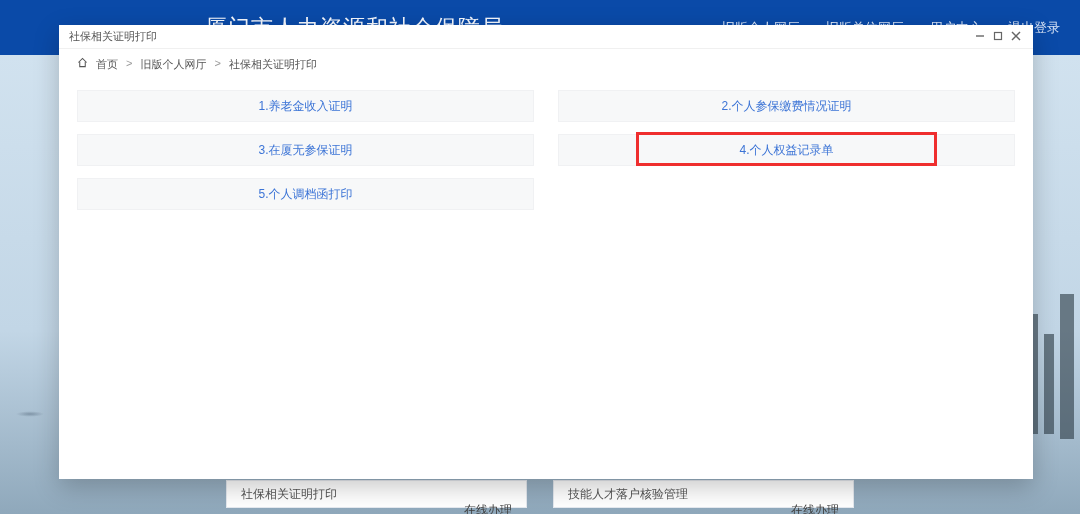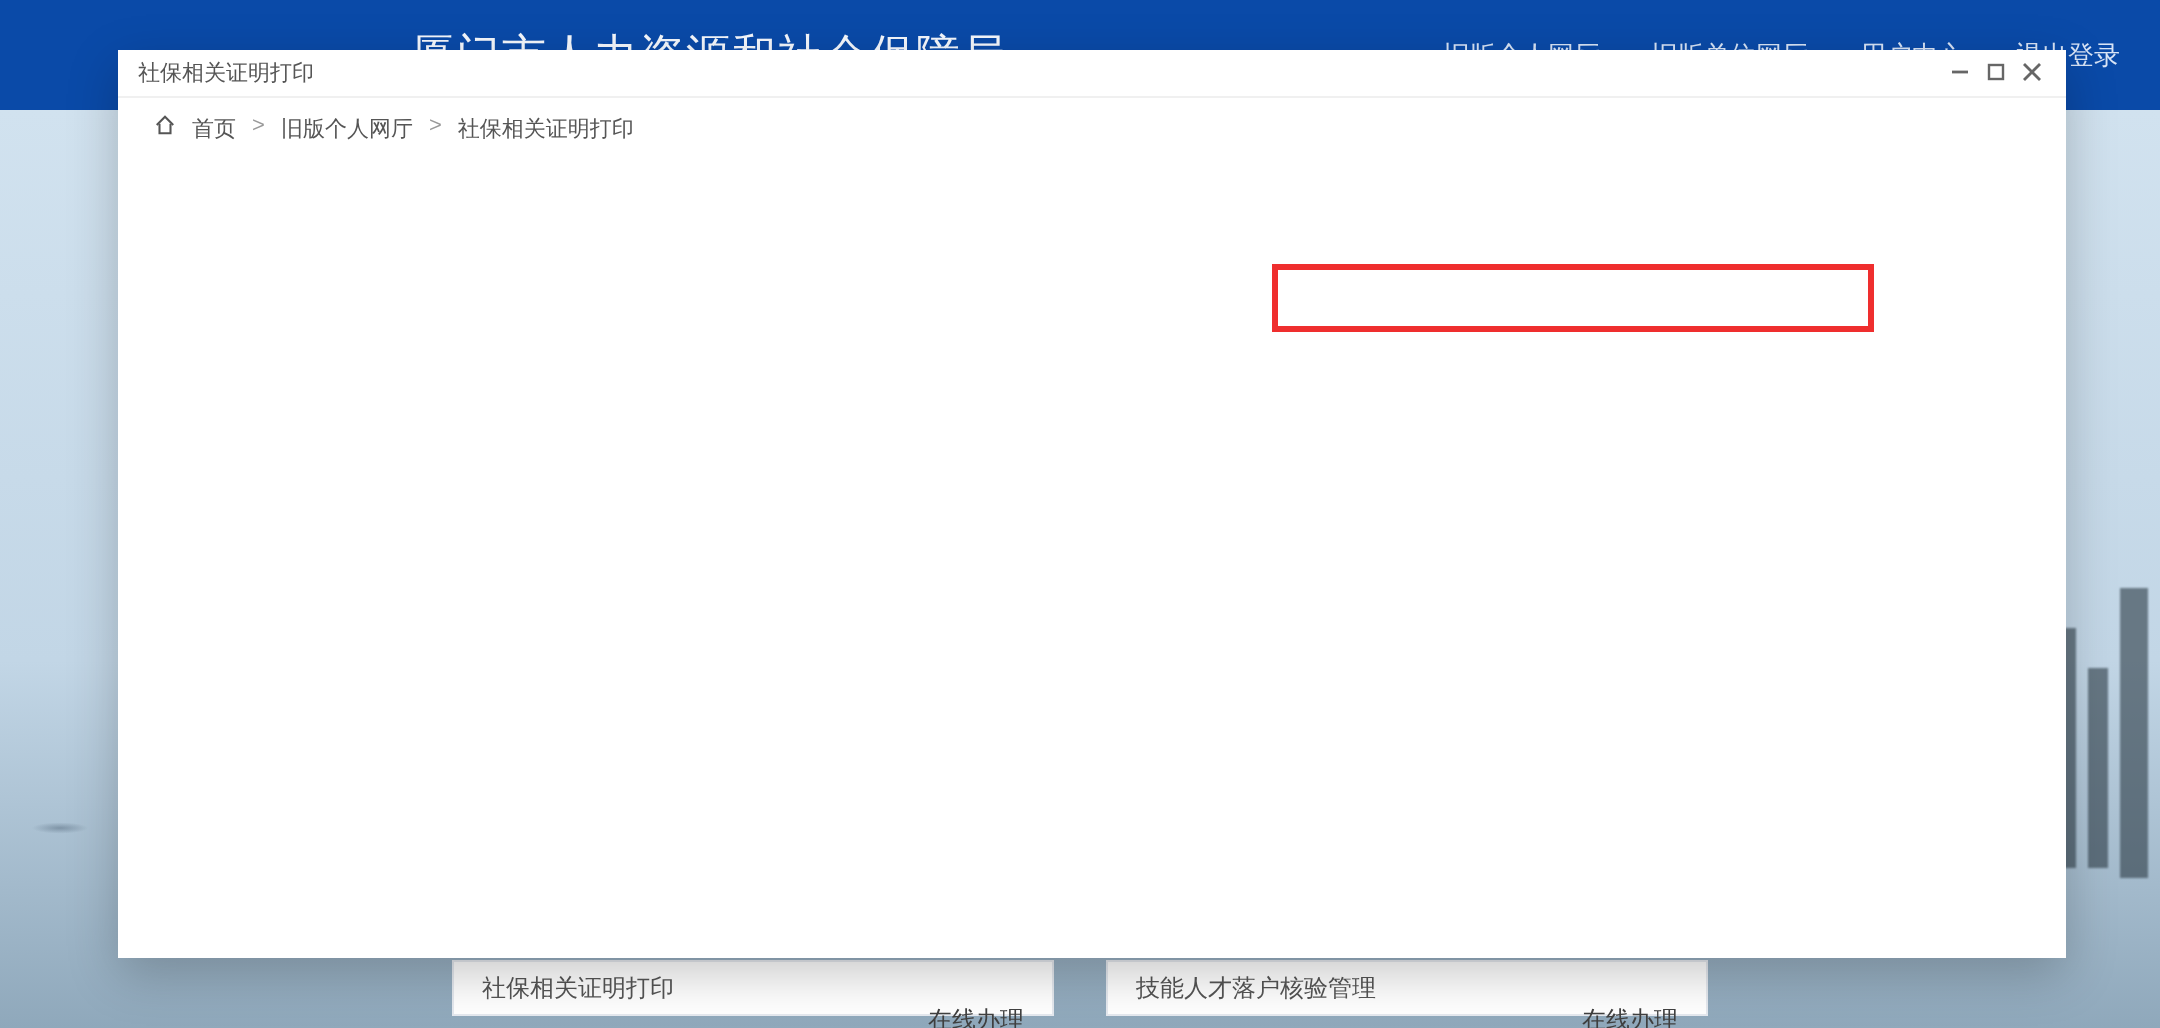--- a/index.html
+++ b/index.html
@@ -228,15 +228,32 @@
           <path d="M4 7 V14 H12 V7"></path>
       </svg>
     </span>
     <span class="crumb">首页</span>
     <span class="sep">&gt;</span>
     <span class="crumb">旧版个人网厅</span>
     <span class="sep">&gt;</span>
     <span class="crumb">社保相关证明打印</span>
   </div>
 
+  <div class="option-grid">
+    <div class="option">
+      <span>1.养老金收入证明</span>
+    </div>
+    <div class="option">
+      <span>2.个人参保缴费情况证明</span>
+    </div>
+    <div class="option">
+      <span>3.在厦无参保证明</span>
+    </div>
+    <div class="option highlight" id="opt-3">
+      <span>4.个人权益记录单</span>
+    </div>
+    <div class="option">
+      <span>5.个人调档函打印</span>
+    </div>
+  </div>
 
   <div class="highlight-box" id="hlbox" style="left: 576.69px; top: 107px; width: 301.62px; height: 34px;"></div>
 </div>
 
 </body></html>

